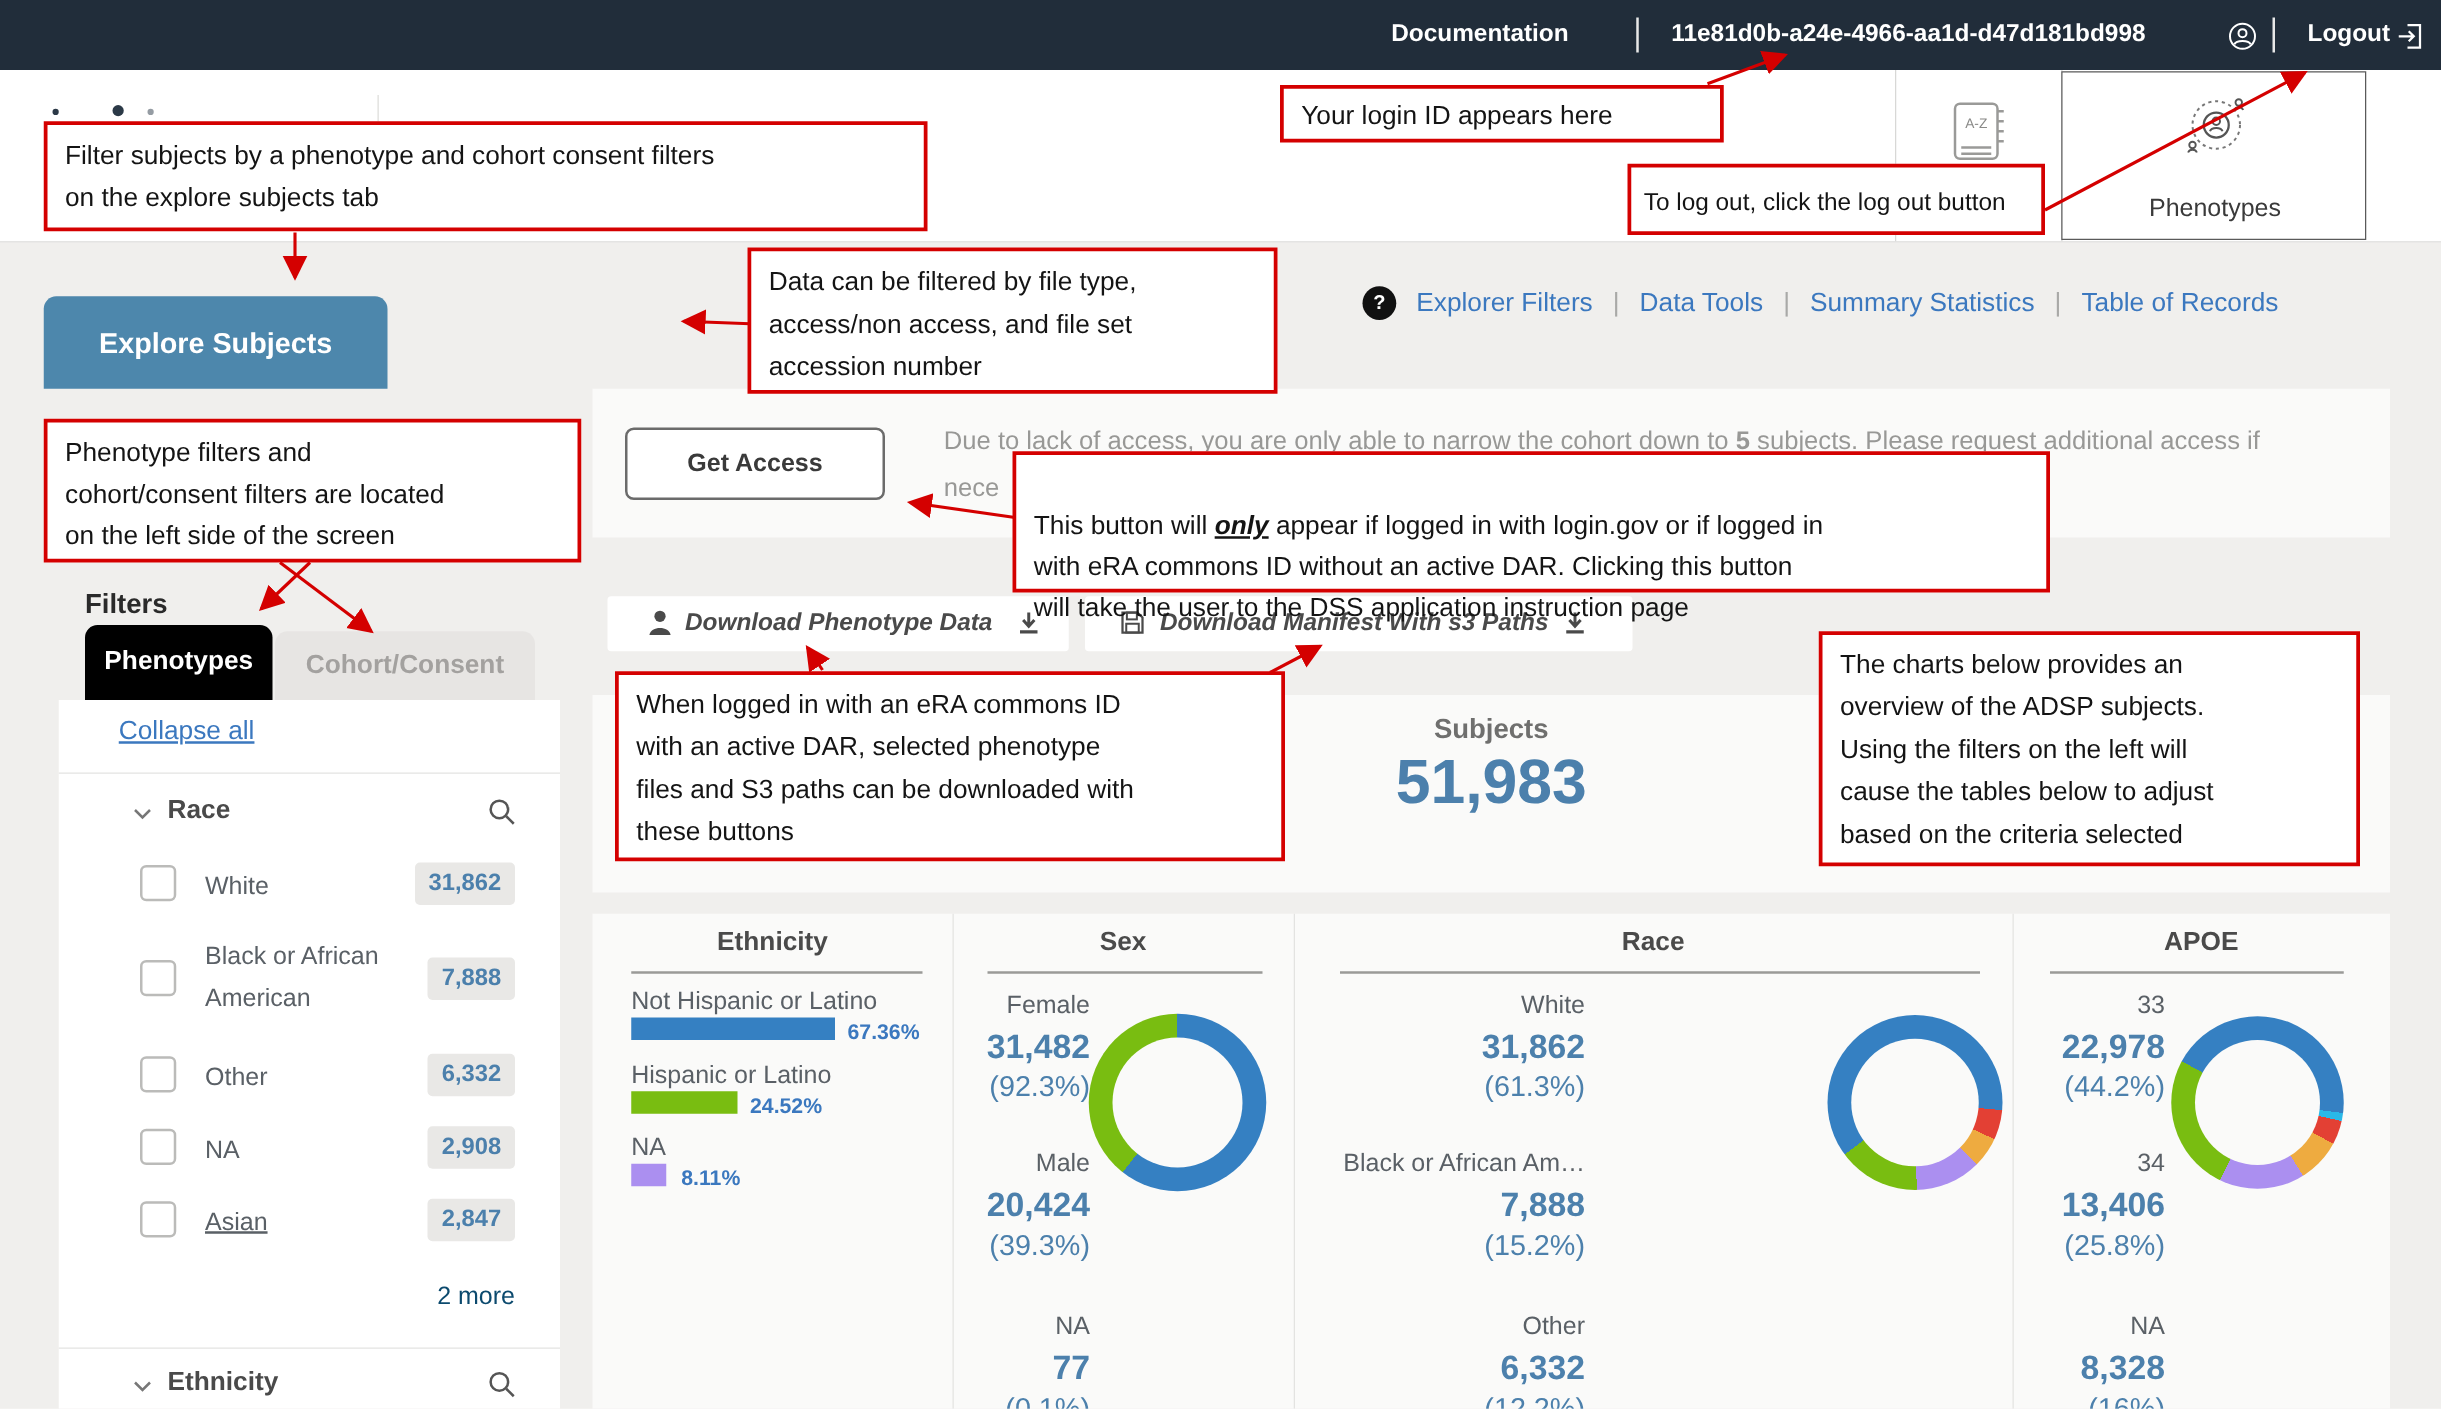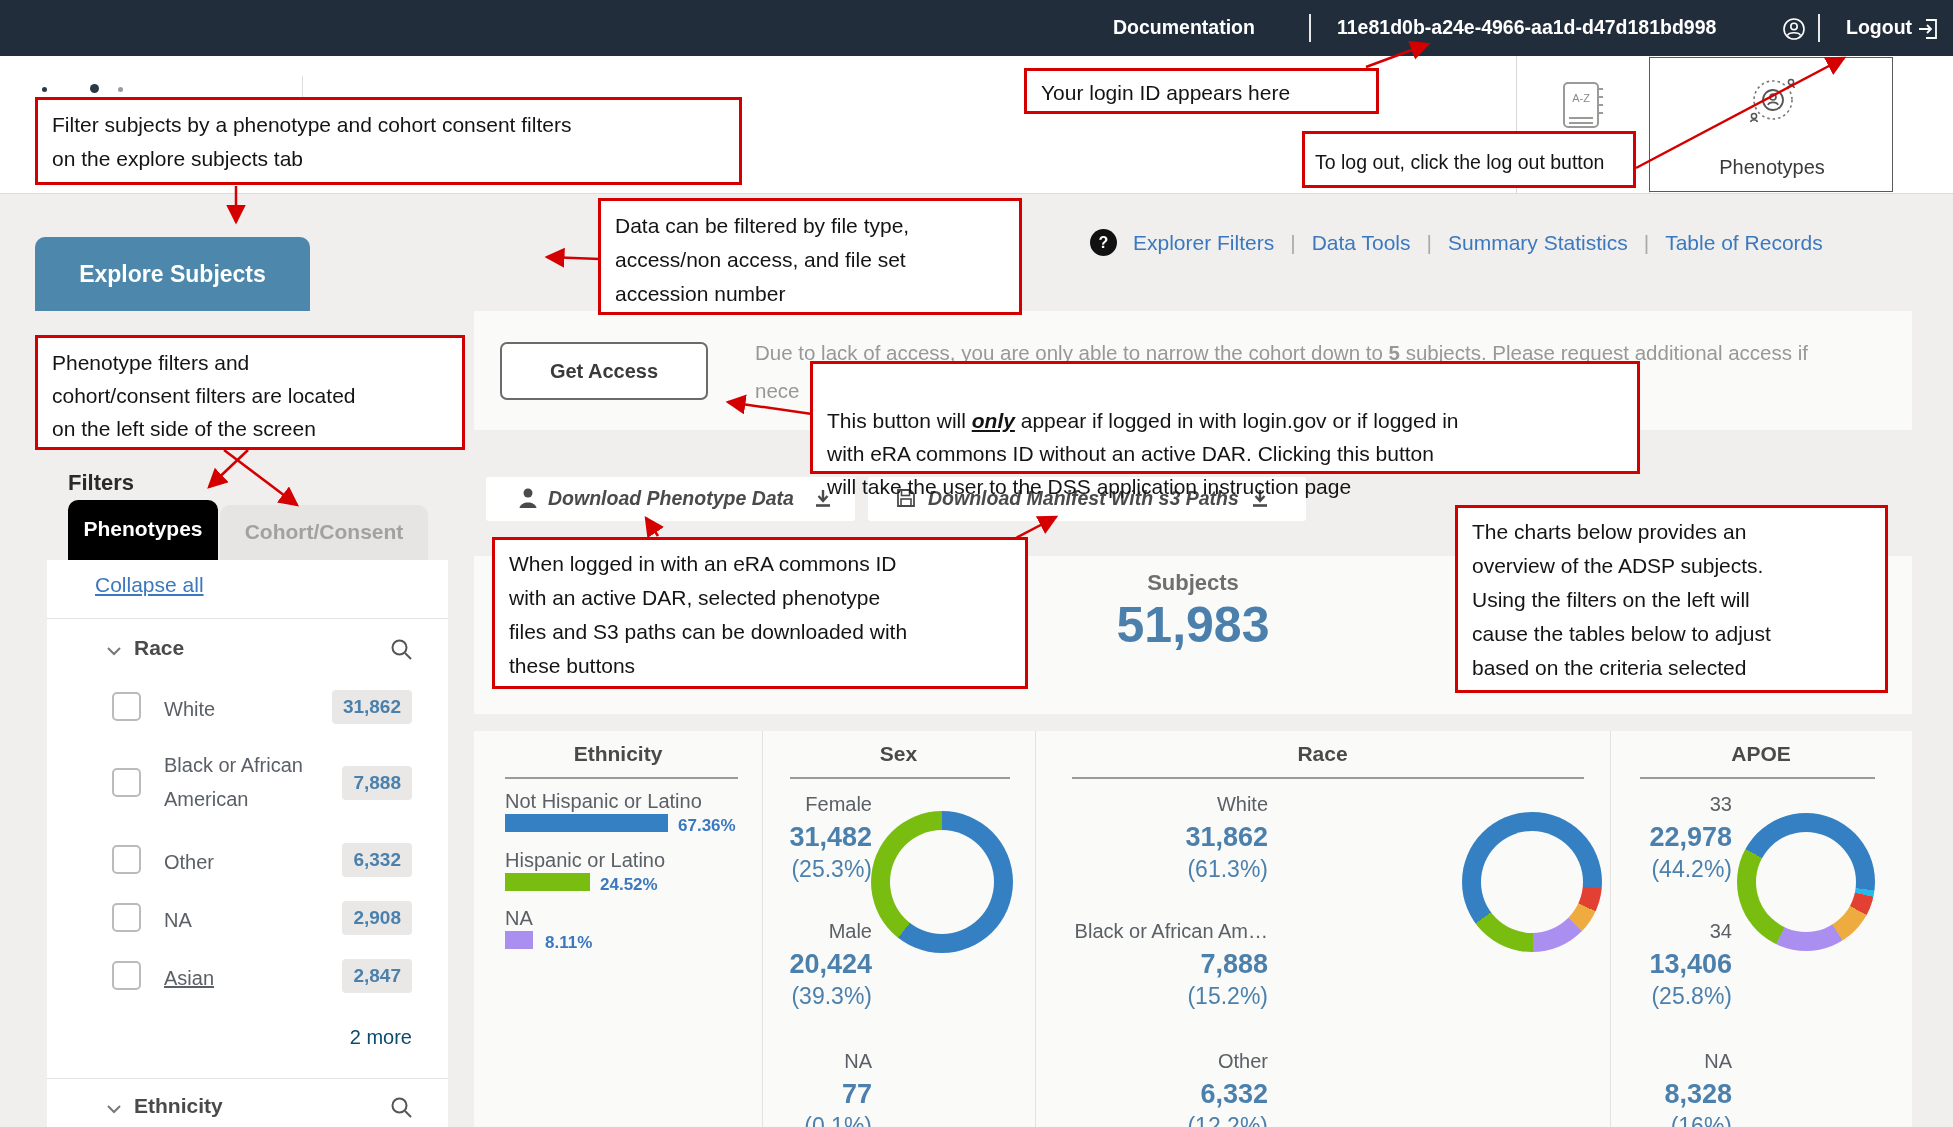--- a/index.html
+++ b/index.html
@@ -244,21 +244,21 @@
   <div class="abs hbar" style="left: 505px; top: 873px; width: 85px; background: rgb(121, 189, 17);"></div>
   <span class="abs bar-pct" style="left:600px;top:875px;">24.52%</span>
   <span class="abs c-cat" style="left:505px;top:907px;">NA</span>
   <div class="abs hbar" style="left: 505px; top: 931px; width: 28px; background: rgb(171, 143, 240);"></div>
   <span class="abs bar-pct" style="left:545px;top:933px;">8.11%</span>
 
   <div class="abs c-title" style="left:762px;width:273px;">Sex</div>
   <div class="abs c-rule" style="left:790px;width:220px;"></div>
   <span class="abs c-cat ra" style="left:726px;top:793px;width:146px;">Female</span>
   <span class="abs c-num ra" style="left:726px;top:822px;width:146px;">31,482</span>
-  <span class="abs c-pct ra" style="left:726px;top:856px;width:146px;">(25.3%)</span>
+  <span class="abs c-pct ra" style="left:726px;top:856px;width:146px;">(92.3%)</span>
   <span class="abs c-cat ra" style="left:726px;top:920px;width:146px;">Male</span>
   <span class="abs c-num ra" style="left:726px;top:949px;width:146px;">20,424</span>
   <span class="abs c-pct ra" style="left:726px;top:983px;width:146px;">(39.3%)</span>
   <span class="abs c-cat ra" style="left:726px;top:1050px;width:146px;">NA</span>
   <span class="abs c-num ra" style="left:726px;top:1079px;width:146px;">77</span>
   <span class="abs c-pct ra" style="left:726px;top:1113px;width:146px;">(0.1%)</span>
   <div class="abs donut" style="left: 871px; top: 811px; width: 142px; height: 142px; background: conic-gradient(rgb(53, 128, 194) 0%, rgb(53, 128, 194) 60.6%, rgb(121, 189, 17) 60.6%, rgb(121, 189, 17) 99.9%, rgb(201, 201, 201) 99.9%, rgb(201, 201, 201) 100%);"></div>
 
   <div class="abs c-title" style="left:1035px;width:575px;">Race</div>
   <div class="abs c-rule" style="left:1072px;width:512px;"></div>

